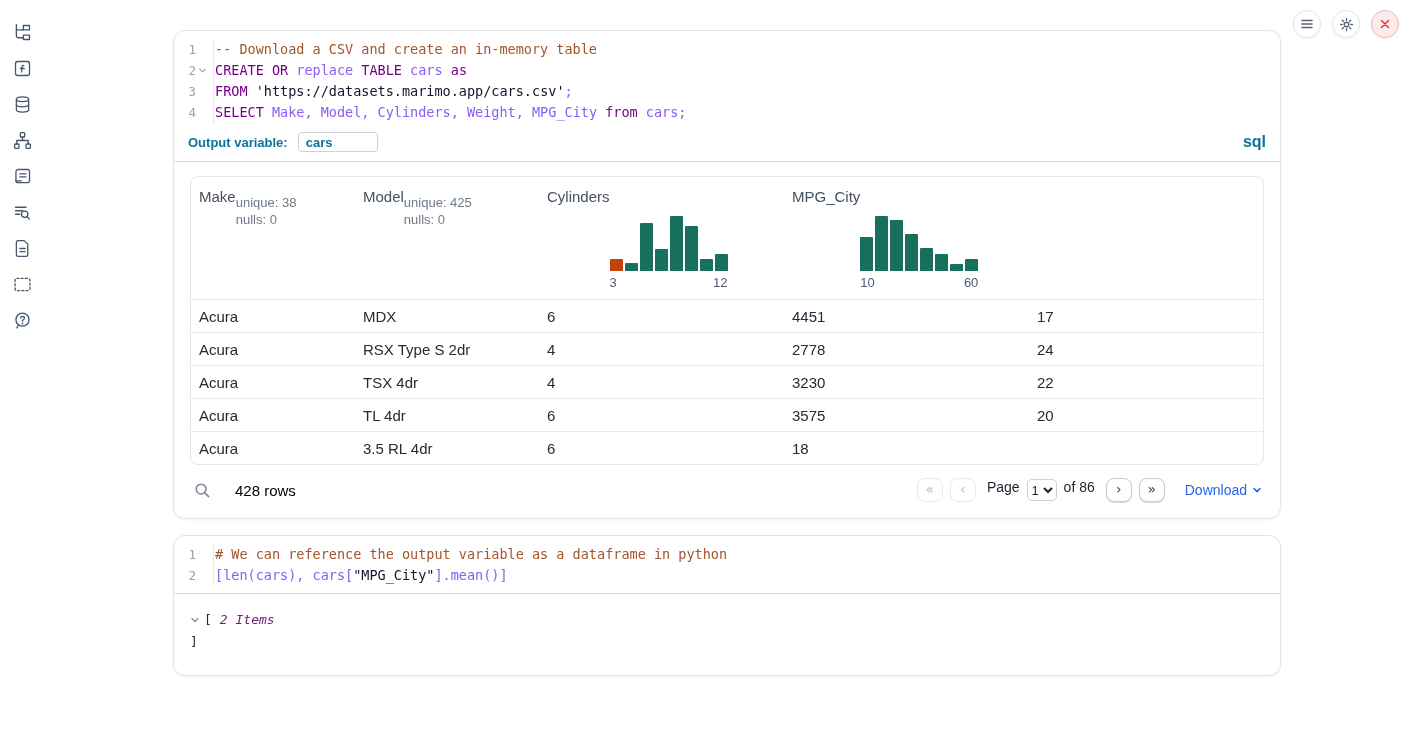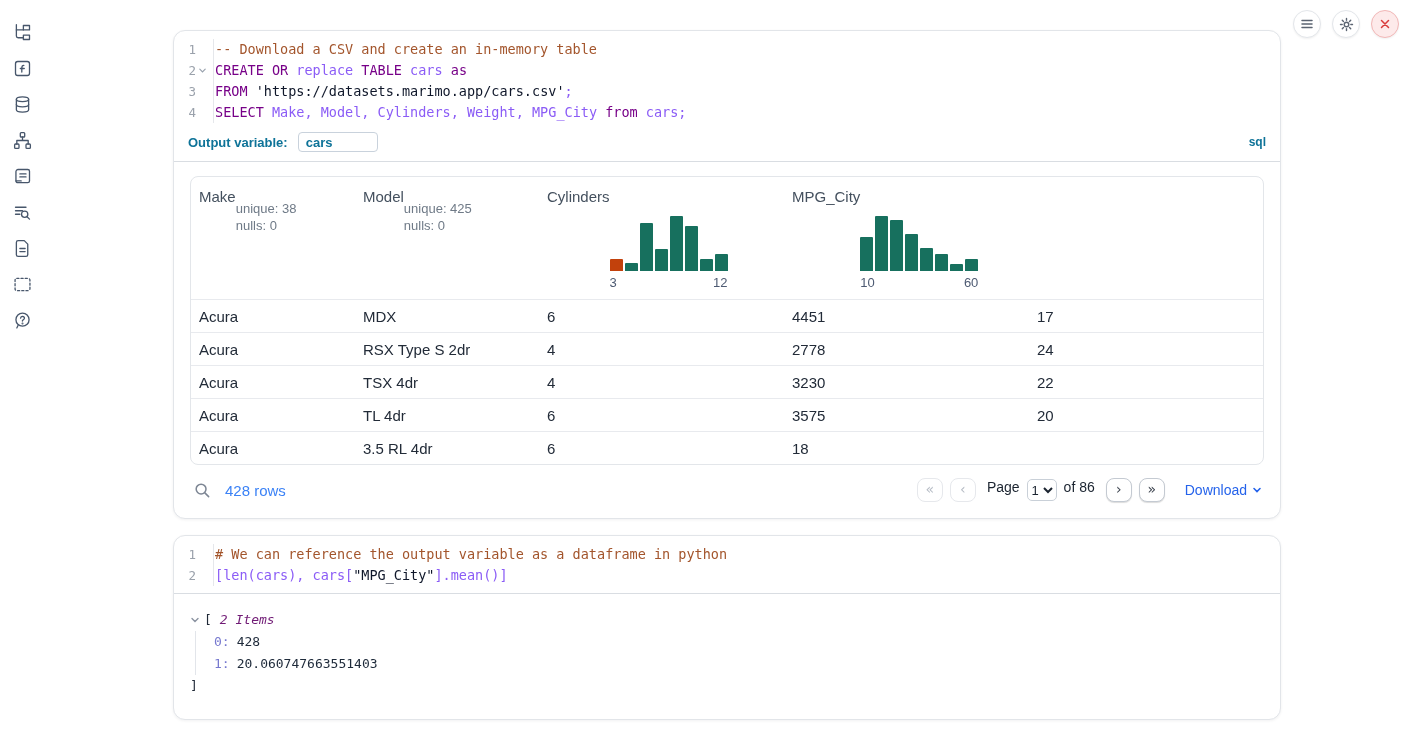--- a/index.html
+++ b/index.html
@@ -38,43 +38,43 @@
   .tok-comment { color:#a3552c; }
   .tok-kw { color:#770088; }
   .tok-str { color:#0f172a; }
   .tok-plain { color:#8b5cf6; }
 
   .sql-meta { display:flex; align-items:center; padding:2px 14px 9px 14px; }
   .ov-label { font-size:13px; font-weight:bold; color:#0e7398; }
   .ov-input { margin-left:10px; width:80px; height:20px; border:1px solid #c9d2dc; border-radius:4px;
               font-family:"Liberation Sans",sans-serif; font-weight:bold; font-size:13px; color:#0e7398;
               padding:1px 7px; outline:none; }
-  .lang-badge { margin-left:auto; font-size:12px; font-weight:bold; color:#0e7398;text-align:center; }
+  .lang-badge { margin-left:auto; font-size:16px; font-weight:bold; color:#0e7398;text-align:center; }
 
   .cell-divider { border-top:1px solid #d9dde2; }
 
   
   .output-wrap { padding:14px 16px 10px 16px; }
   .table-box { border:1px solid #e3e6ea; border-radius:8px; overflow:hidden; }
   .thead, .tr { display:grid; grid-template-columns:164px 184px 245px 245px 1fr; }
   .thead { height:122px; }
   .th { padding:11px 8px 9px 8px; display:flex; flex-direction:row; }
   .th-name { font-size:15px; color:#44505e; }
-  .th-stats { margin-top:13px; font-size:13px; color:#6f7a87; line-height:16.5px; }
+  .th-stats { margin-top:7px; font-size:13px; color:#6f7a87; line-height:16.5px; }
   .hist-block { margin-top:auto; }
   .hist { display:flex; align-items:flex-end; gap:2px; height:55px; }
   .bar { width:13px; border-radius:1px 1px 0 0; }
   .hist-axis { display:flex; justify-content:space-between; font-size:13px; color:#4d5a72; margin-top:4px; }
   .tr { height:33px; border-top:1px solid #e8eaee; align-items:center; font-size:15px; color:#222b38; }
   .td { padding-left:8px; overflow:hidden; white-space:nowrap; }
 
   .table-footer { display:flex; align-items:center; margin-top:7px; height:36px; padding:0 2px; }
   .search-btn { background:none; border:none; padding:0 2px; cursor:pointer; display:flex; }
   .search-btn svg { stroke:#7d8694; fill:none; stroke-width:1.6; stroke-linecap:round; }
-  .row-count { margin-left:12px; font-size:15px; color:#3b82f6; }
+  .row-count { margin-left:22px; font-size:15px; color:#000000; }
   .pager { margin-left:auto; display:flex; align-items:center; }
   .pg-btn { width:26px; height:24px; border-radius:8px; border:1px solid #e6e8ec; background:#fff;
             color:#b6bcc5; font-size:14px; display:flex; align-items:center; justify-content:center;
             cursor:pointer; margin-left:7px; padding:0 0 2px 0; font-family:"DejaVu Sans",sans-serif; }
   .pg-btn.enabled { border-color:#c4cad2; color:#3c434e; box-shadow:0 1px 1px rgba(0,0,0,.14); }
   .page-group { display:flex; align-items:flex-start; margin:0 4px 0 11px; font-size:14px; color:#1b2430; gap:7px; }
   .page-select { height:22px; border:1px solid #c9d0d8; border-radius:5px; font-size:13px; color:#1b2430;
                  background:#fff; }
   .download-btn { margin-left:20px; background:none; border:none; cursor:pointer; color:#2563eb;
                   font-size:14px; font-family:"Liberation Sans",sans-serif; display:flex; align-items:center; gap:5px; padding:0; }
@@ -354,21 +354,17 @@
       </div>
     <div class="cell-divider"></div>
     <div class="tree-out">
       <div class="tree-head">
         <svg width="10" height="10" viewBox="0 0 10 10">
             <path d="M2 3.5l3 3 3-3"></path>
           </svg>
         <span>[</span>
         <span class="items-label">2 Items</span>
       </div>
-      <div class="tree-children" id="tree-entries">
-          <div class="tree-row"><span class="tkey">0:</span><span class="tval">428</span></div>
-          <div class="tree-row"><span class="tkey">1:</span><span class="tval">20.060747663551403</span></div>
-        </div>
       <div class="close-bracket">]</div>
     </div>
   </section>
 
 </main>
 
 </body></html>

